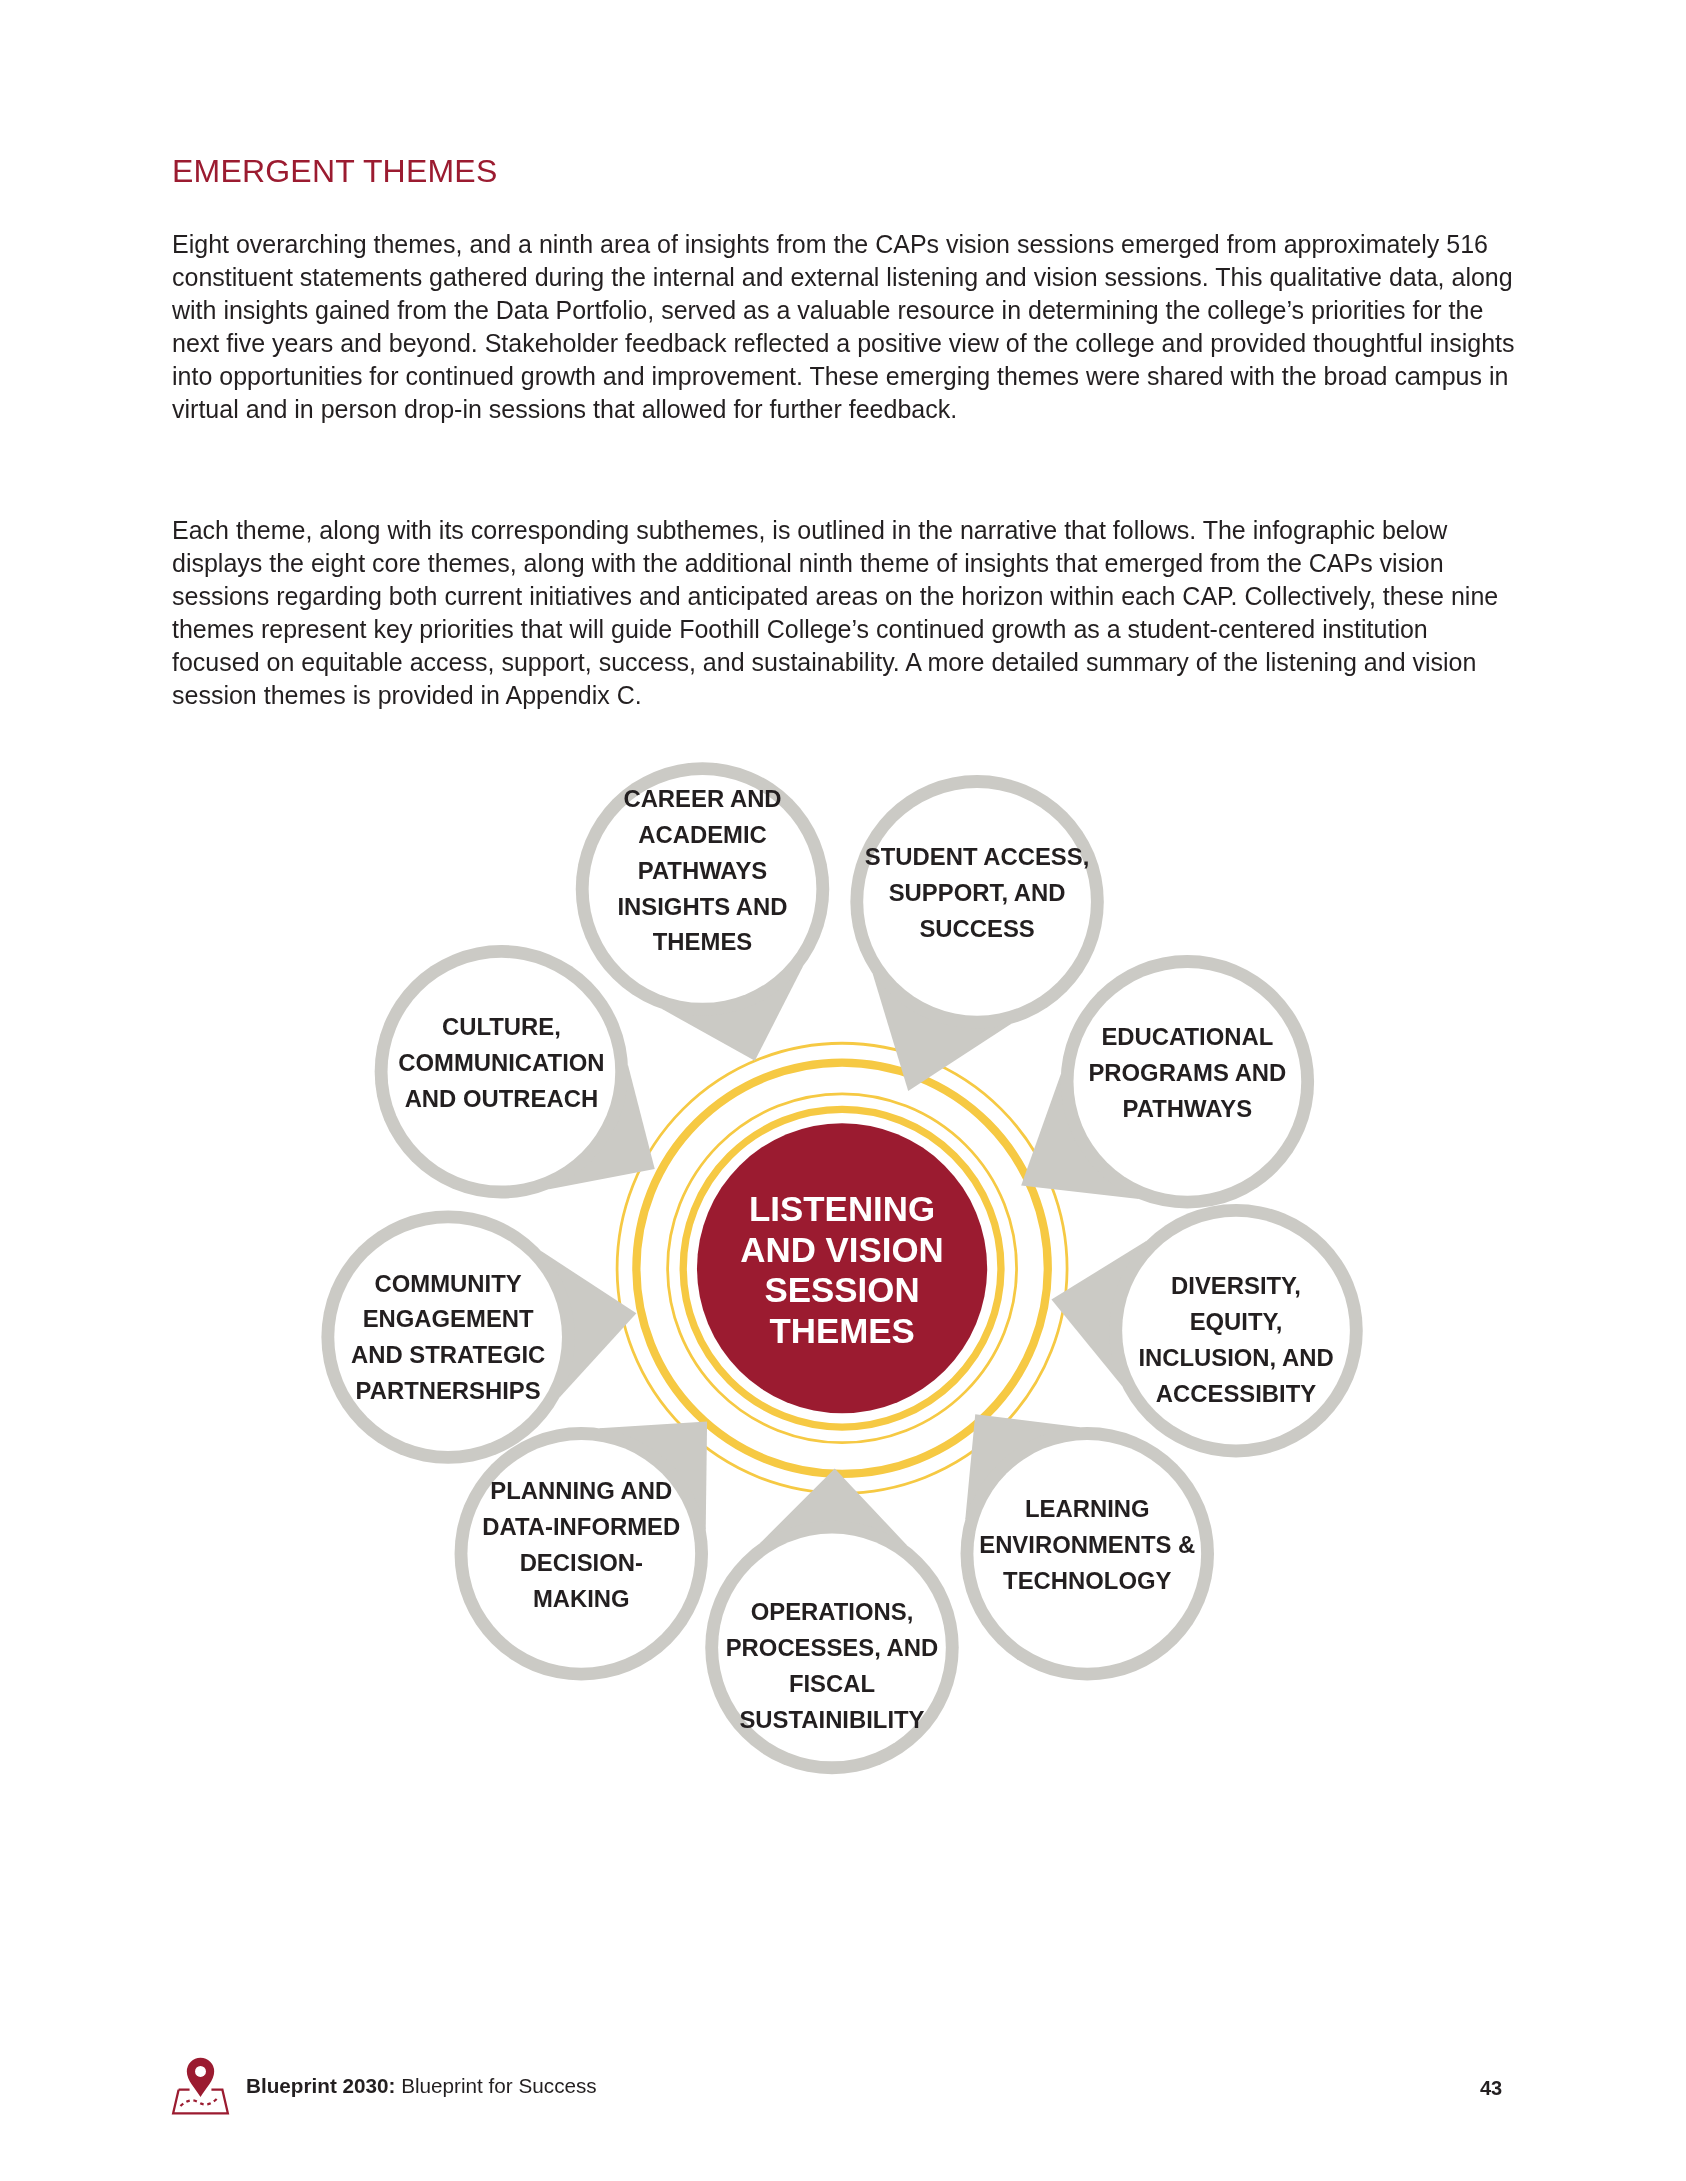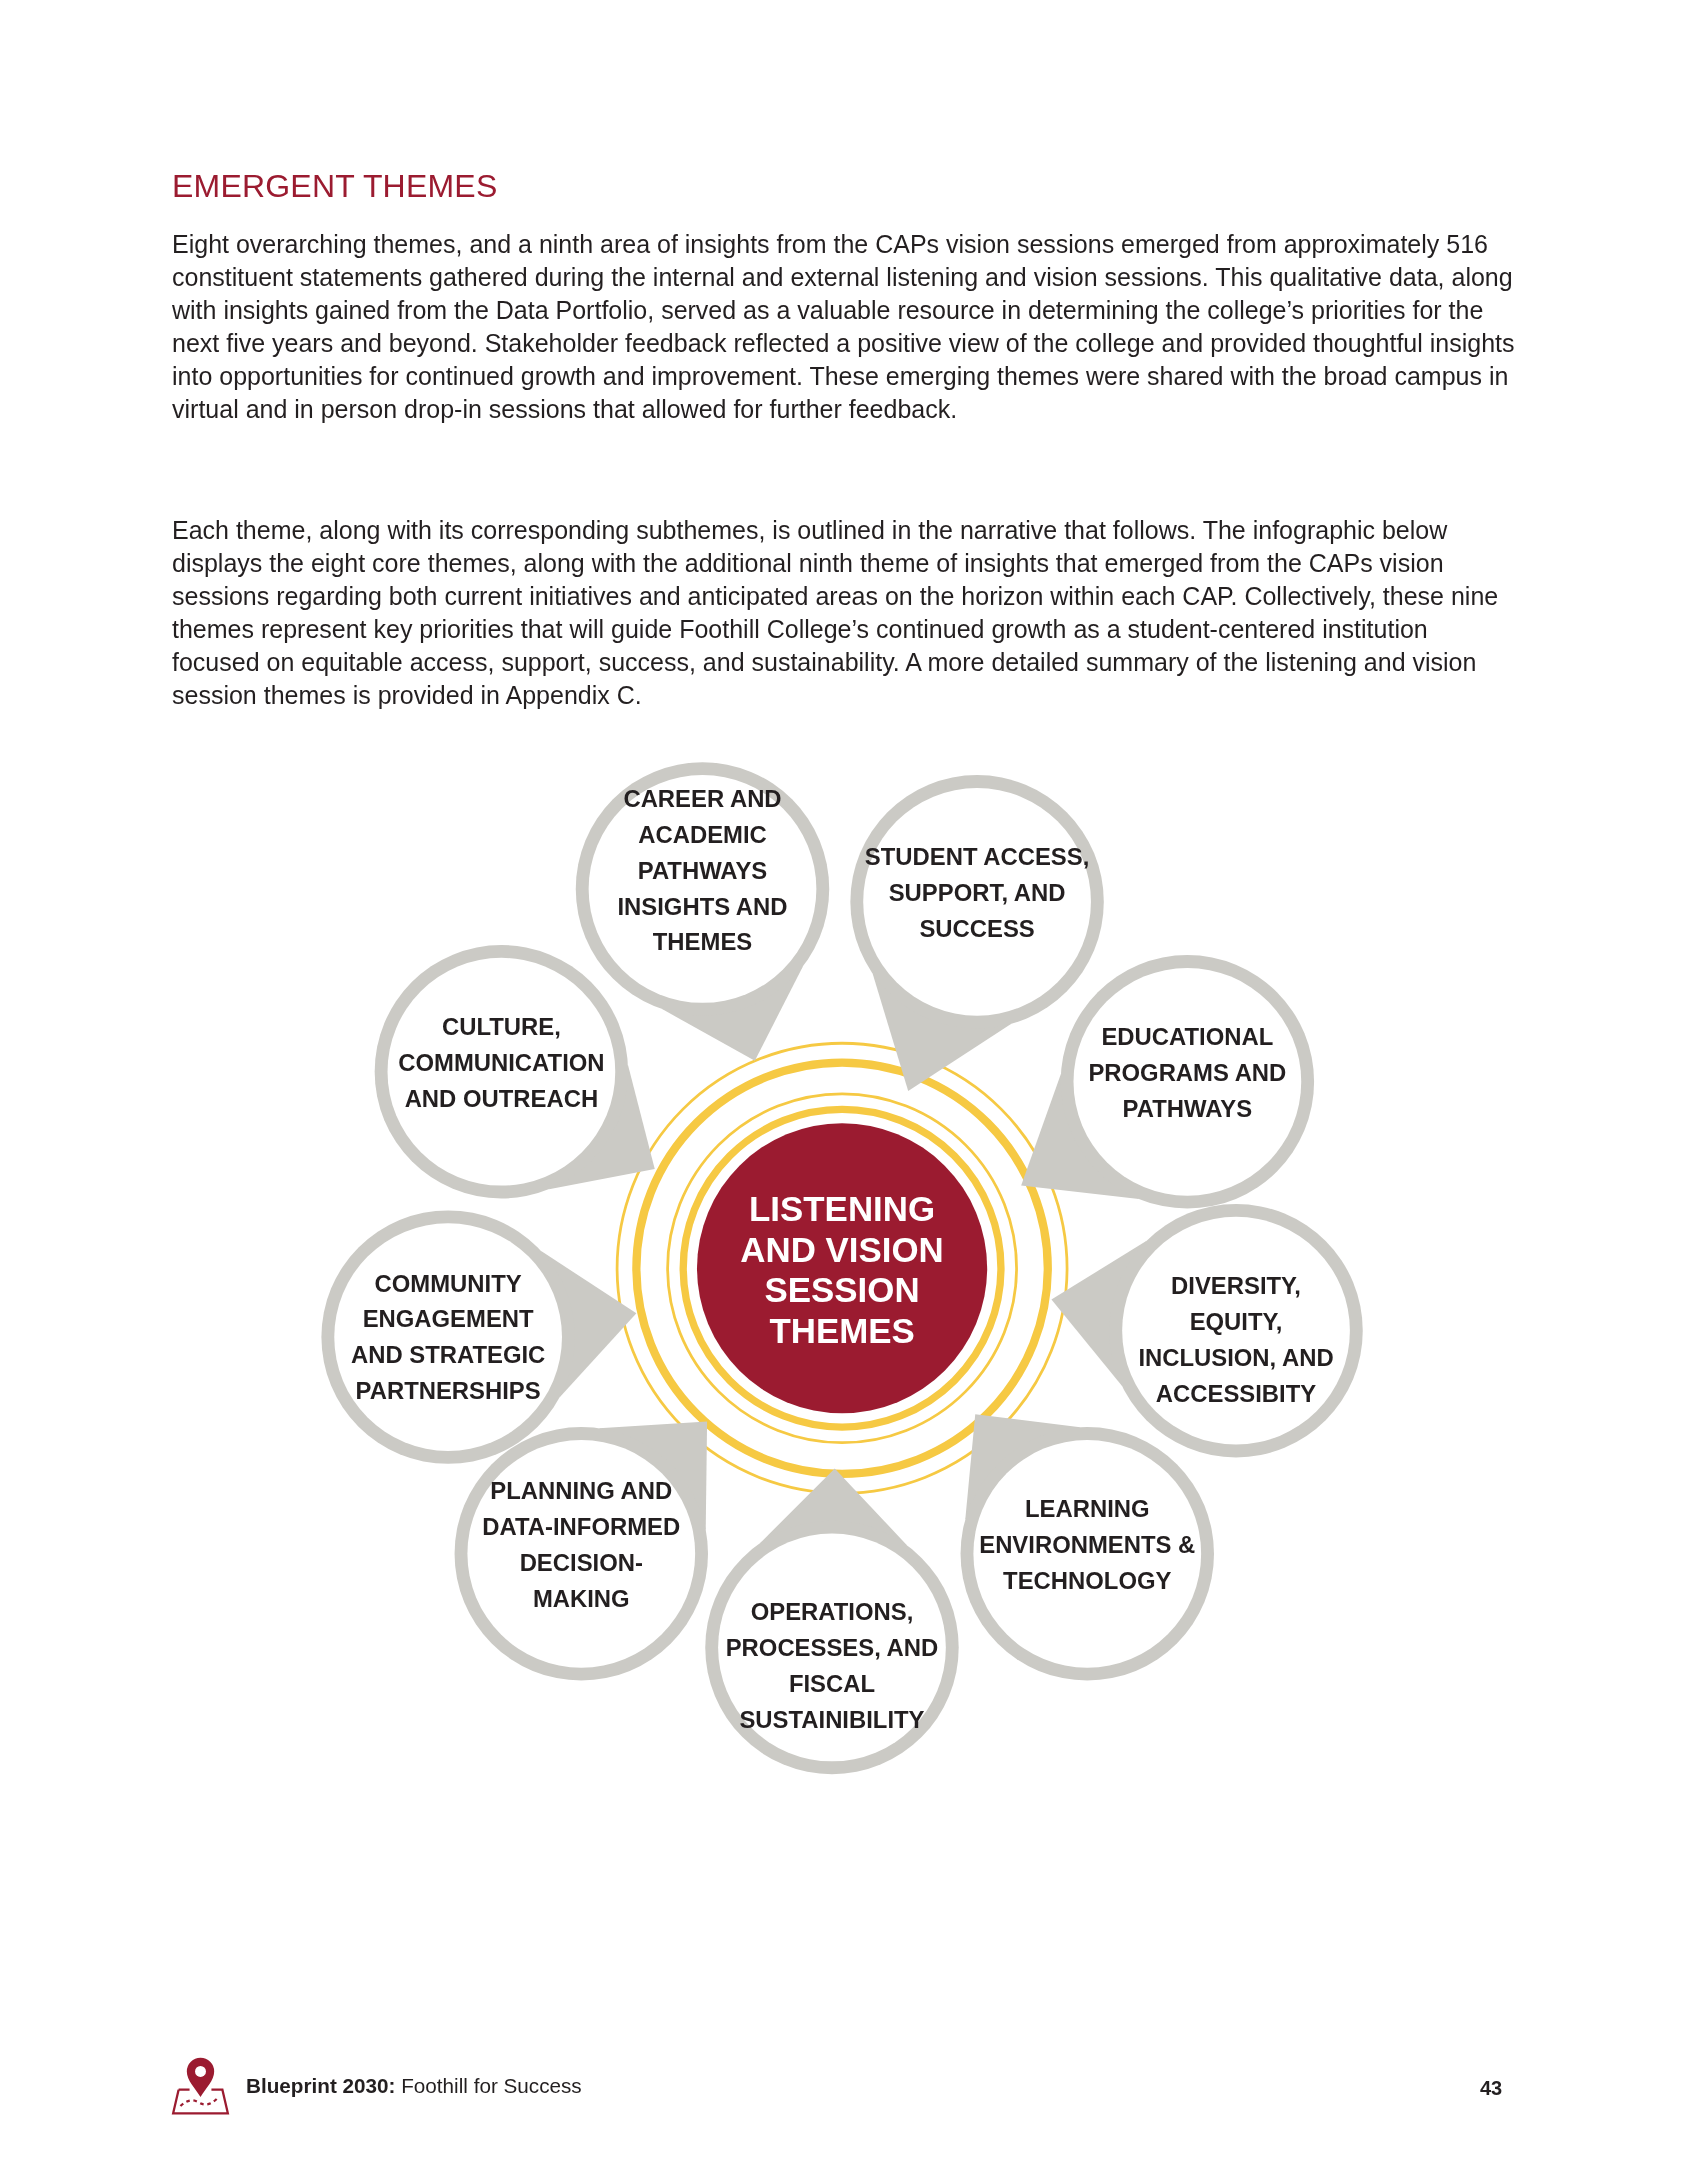--- a/index.html
+++ b/index.html
@@ -1,18 +1,18 @@
 <!DOCTYPE html>
 <html style="font-size:14.7px"><head>
 <meta charset="utf-8">
 <style>
   html, body { margin:0; padding:0; background:#ffffff; }
   body { width:1686px; height:2182px; position:relative; overflow:hidden;
          font-family:"Liberation Sans", "DejaVu Sans", sans-serif; color:#231f20; }
-  .heading { position:absolute; left:172px; top:168px; margin:0;
+  .heading { position:absolute; left:172px; top:153px; margin:0;
              font-size:32px; font-weight:normal; color:#9b1b30; letter-spacing:0.2px; }
   .para { position:absolute; left:172px; width:1350px; margin:0;
           font-size:25px; line-height:33px; color:#231f20; }
   #p1 { top:228px; }
   #p2 { top:514px; }
   #infographic { position:absolute; left:0; top:0; width:1686px; height:2182px; }
   .bubble-text { font-family:"Liberation Sans", "DejaVu Sans", sans-serif; font-weight:bold;
                  font-size:26px; fill:#231f20; text-anchor:middle; }
   .center-text { font-family:"Liberation Sans", "DejaVu Sans", sans-serif; font-weight:bold;
                  font-size:38px; fill:#ffffff; text-anchor:middle; }
@@ -123,15 +123,15 @@
     <text class="center-text" x="917" y="1462">THEMES</text>
   </g>
 </svg>
 
 <svg class="footer-icon" viewBox="0 0 64 68" xmlns="http://www.w3.org/2000/svg">
   <path d="M8 38 L20 38 M44 38 L56 38 L62 64 L2 64 L8 38" fill="none" stroke="#9b1b30" stroke-width="2.5"></path>
   <path d="M10 56 Q20 46 30 52 Q40 58 50 48" fill="none" stroke="#9b1b30" stroke-width="2.5" stroke-dasharray="4 4"></path>
   <path d="M32 46 C26 36 17 28 17 18 A15 15 0 0 1 47 18 C47 28 38 36 32 46 Z" fill="#9b1b30"></path>
   <circle cx="32" cy="18" r="6" fill="#ffffff"></circle>
 </svg>
-<div class="footer-title"><b>Blueprint 2030:</b><span> Foothill for Success</span></div>
+<div class="footer-title"><b>Blueprint 2030:</b><span> Blueprint for Success</span></div>
 <div class="page-number">43</div>
 
 
 </body></html>

